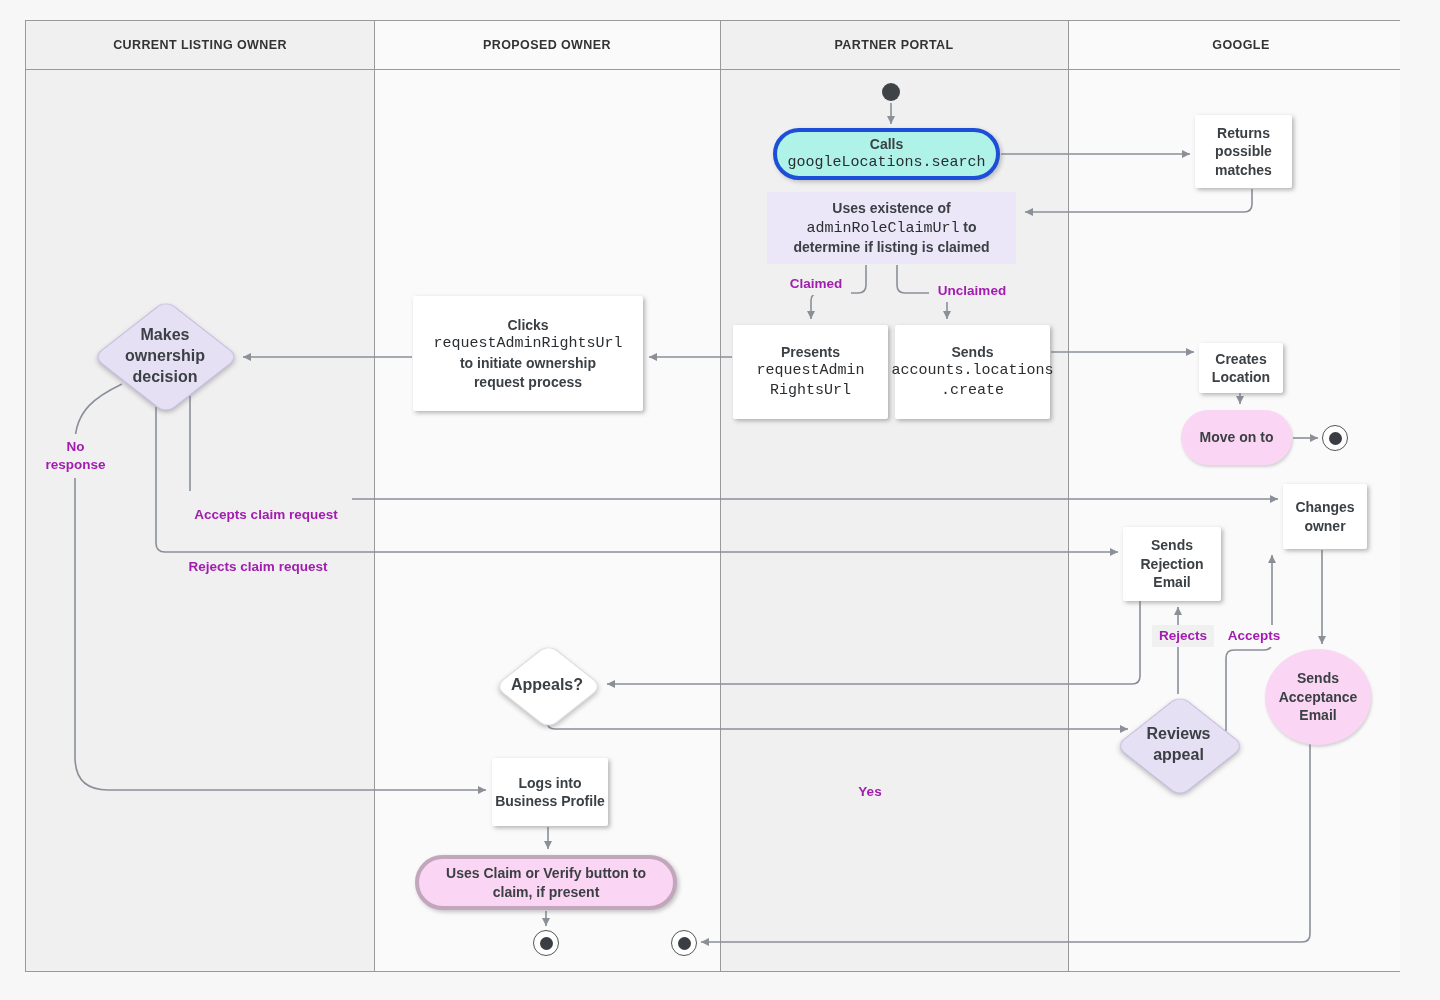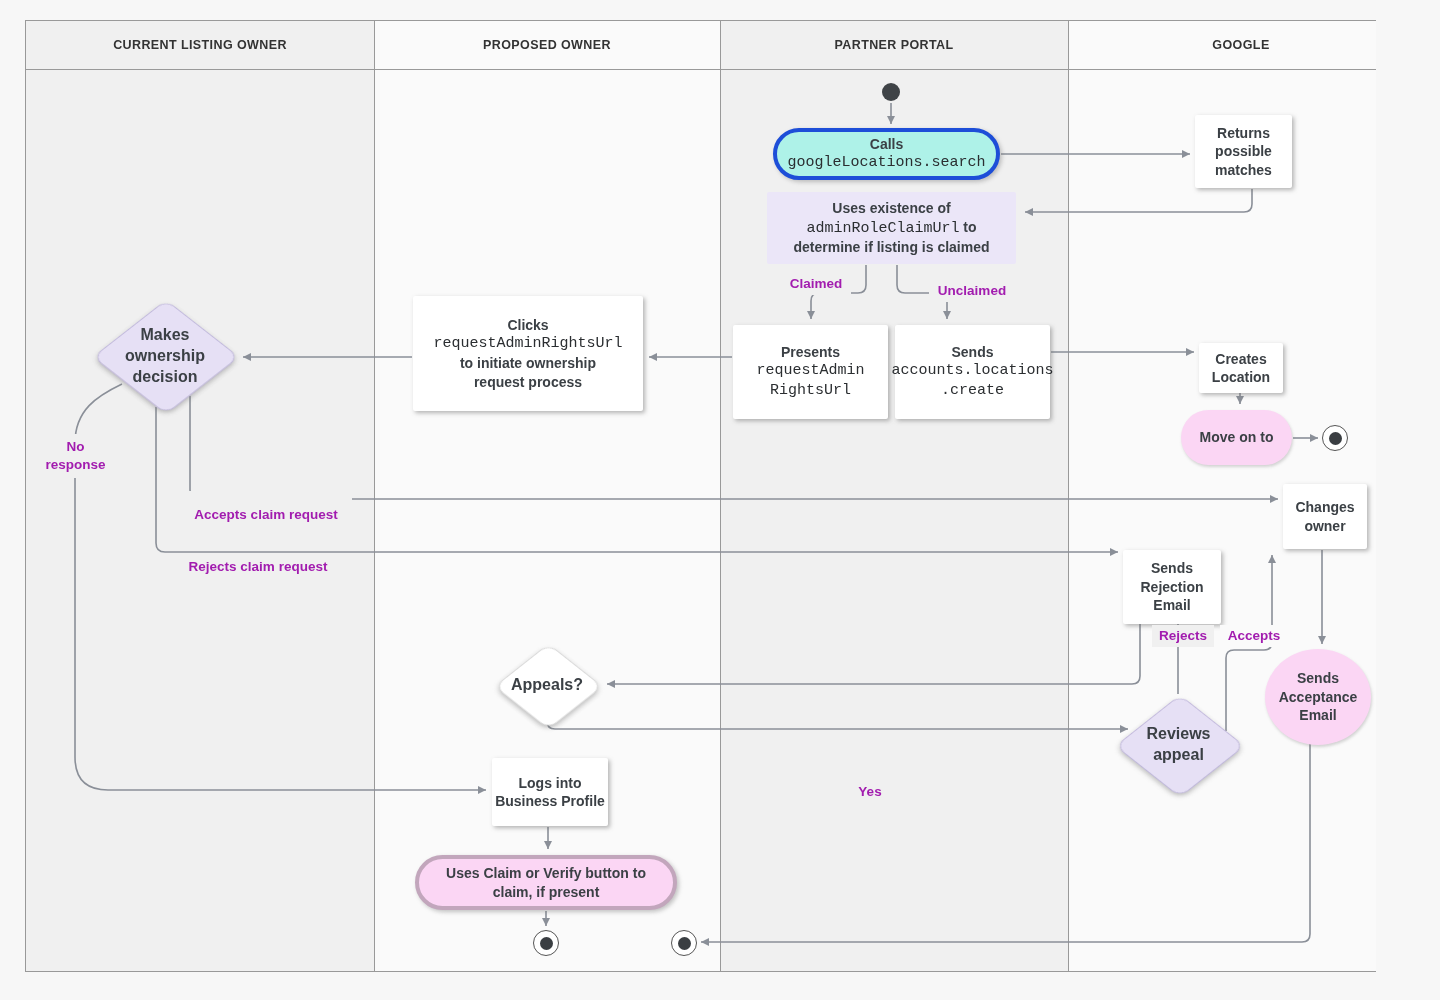--- a/index.html
+++ b/index.html
@@ -1,21 +1,21 @@
 <!DOCTYPE html>
 <html style="--teal: #aef2e8; --lavender: #ebe6f8; --diamond-lav: #e6e0f5; --pink: #fbd6f4; --lane-gray: #f0f0f0; --lane-light: #fafafa; --edge: #8a8f98; --border: #999999;"><head>
 <meta charset="utf-8">
 <style>
   :root{
     --teal:#aef2e8; --lavender:#ebe6f8; --diamond-lav:#e6e0f5; --pink:#fbd6f4;
     --lane-gray:#f0f0f0; --lane-light:#fafafa; --edge:#8a8f98; --border:#999999; --text:#3b4045;
   }
   html,body{margin:0;padding:0;background:#f7f7f7;}
   #canvas{position:relative;width:1376px;height:1000px;background:#f7f7f7;
-    font-family:"Liberation Sans",sans-serif;color:var(--text);overflow:hidden;}
+    font-family:"Liberation Sans",sans-serif;color:var(--text);overflow:hidden;padding-left:24px;}
   
   #frame{position:absolute;left:25px;top:20px;width:1388px;height:952px;border:1.5px solid var(--border);box-sizing:border-box;}
   .lane{position:absolute;top:0;height:100%;box-sizing:border-box;}
   .lane.l0{left:0;width:348px;background:var(--lane-gray);}
   .lane.l1{left:348px;width:346px;background:var(--lane-light);border-left:1.5px solid var(--border);}
   .lane.l2{left:694px;width:348px;background:var(--lane-gray);border-left:1.5px solid var(--border);}
   .lane.l3{left:1042px;width:346px;background:var(--lane-light);border-left:1.5px solid var(--border);}
   #header-line{position:absolute;left:0;top:48px;width:100%;height:0;border-top:1.5px solid var(--border);}
   .header-label{position:absolute;top:0;height:48px;display:flex;align-items:center;justify-content:center;
     font-size:12.5px;font-weight:700;letter-spacing:.4px;color:#333;}
@@ -149,21 +149,21 @@
 
   <div class="dwrap" style="left:93px;top:300px;width:144px;height:113px;">
     <div class="dshape lav" style="left:21px;top:5px;width:102px;height:102px;transform:scaleY(.78) rotate(45deg);"></div>
     <div class="dlabel" style="padding:0 18px;box-sizing:border-box;">Makes ownership decision</div>
   </div>
 
   <div class="node box" style="left:1283px;top:484px;width:84px;height:65px;padding:2px;">
     <span>Changes owner</span>
   </div>
 
-  <div class="node box" style="left:1123px;top:550px;width:98px;height:74px;padding:2px;">
+  <div class="node box" style="left:1123px;top:527px;width:98px;height:74px;padding:2px;">
     <span>Sends Rejection Email</span>
   </div>
 
   <div class="node ellipse" style="left:1265px;top:649px;width:106px;height:96px;padding:4px;">
     <span>Sends Acceptance Email</span>
   </div>
 
   <div class="dwrap" style="left:494px;top:643px;width:106px;height:84px;">
     <div class="dshape white" style="left:15.5px;top:4.5px;width:75px;height:75px;transform:scaleY(.79) rotate(45deg);"></div>
     <div class="dlabel">Appeals?</div>

